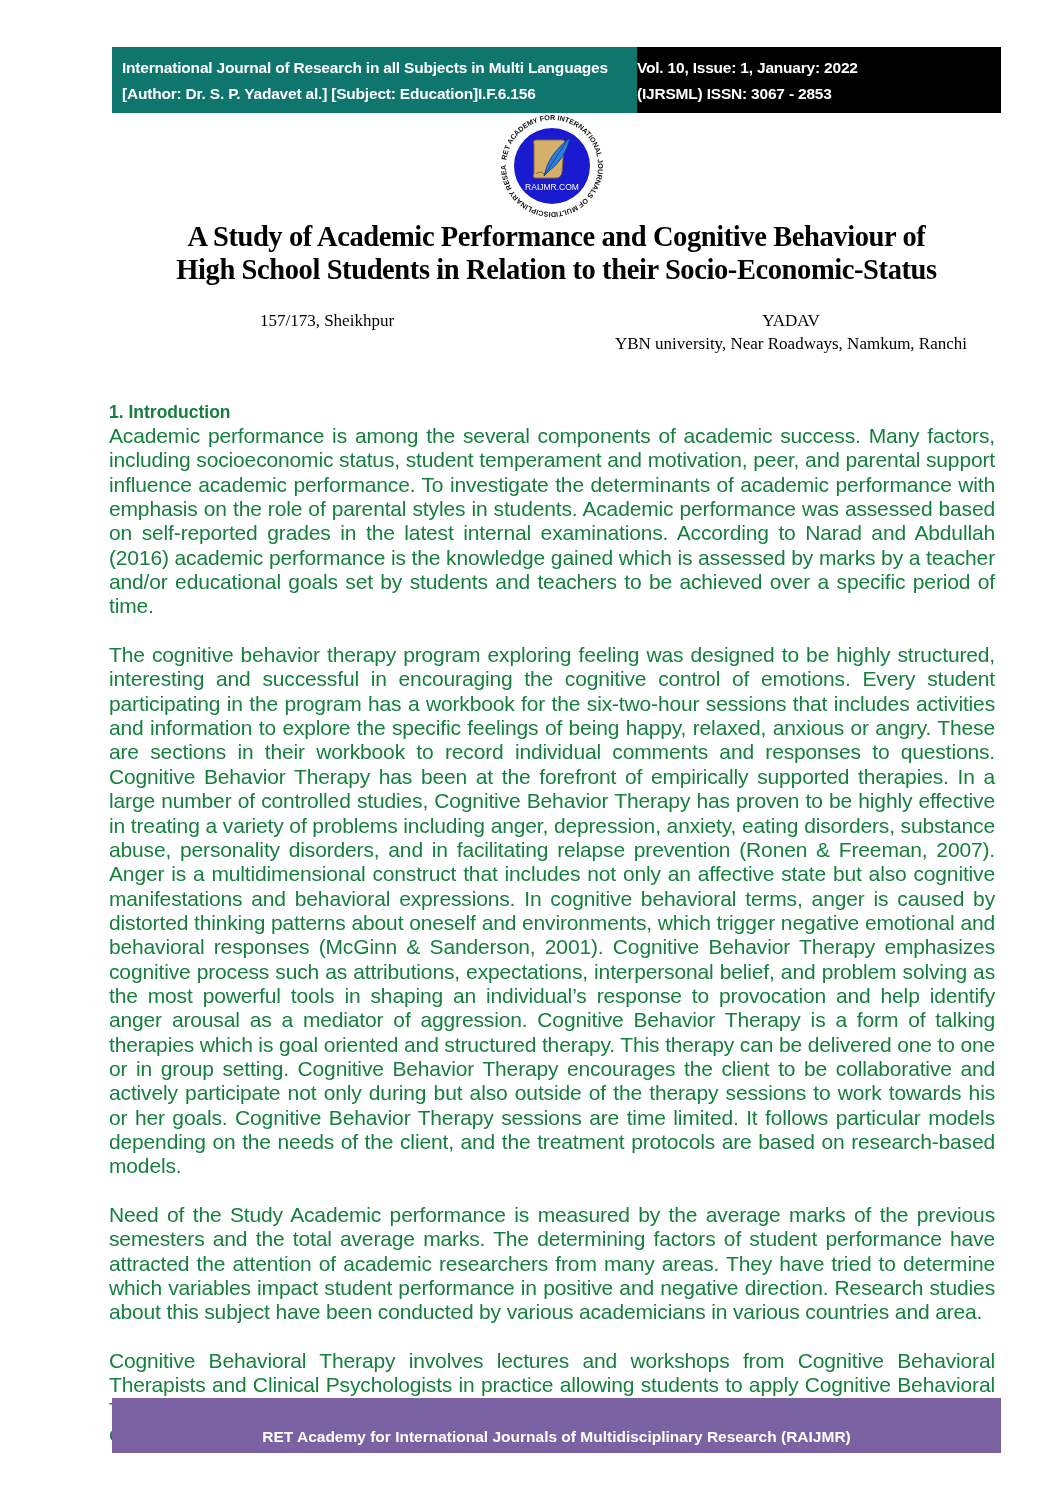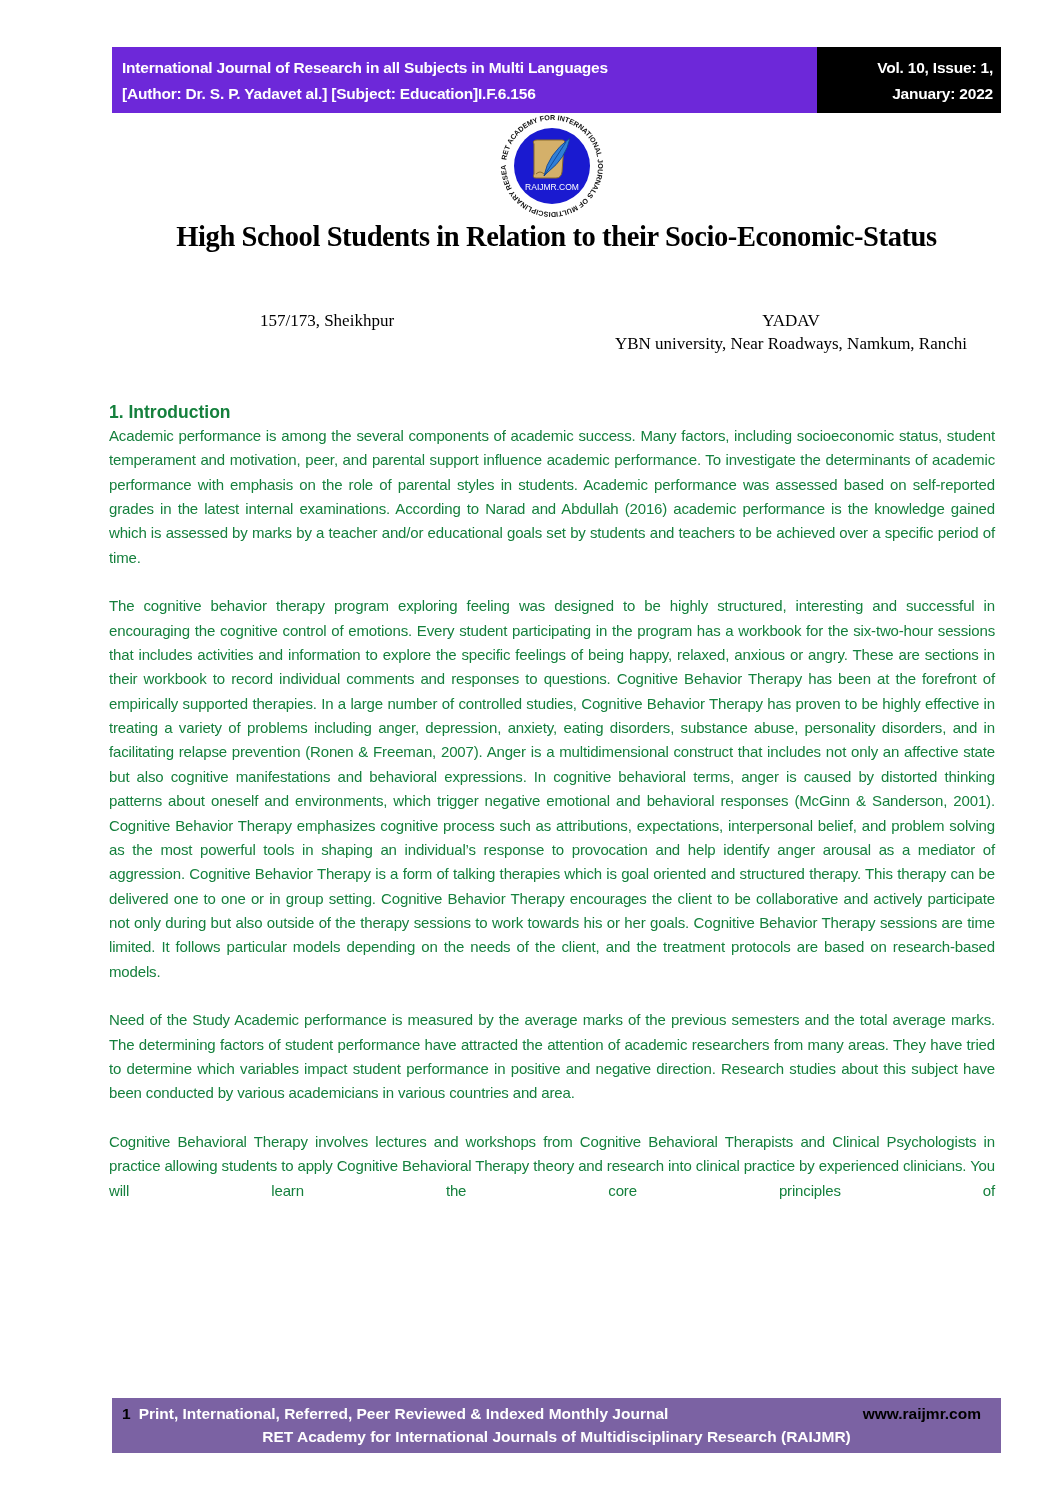--- a/index.html
+++ b/index.html
@@ -1,32 +1,32 @@
 <!DOCTYPE html>
 <html><head>
 <meta charset="utf-8">
 <style>
   html, body { margin: 0; padding: 0; background: #ffffff; }
   body { width: 1059px; height: 1497px; position: relative; overflow: hidden; }
   .hdr { position: absolute; top: 47px; left: 112px; width: 889px; height: 66px; display: flex; }
-  .hdr-left { background: #6d28d9; width: 705px; height: 100%; color: #ffffff; box-sizing: border-box; padding: 8px 0 16px 10px;
+  .hdr-left { background: #0f766e; width: 525px; height: 100%; color: #ffffff; box-sizing: border-box; padding: 8px 0 16px 10px;
     font-family: "Liberation Sans", sans-serif; font-weight: bold; font-size: 15.5px; line-height: 26px; letter-spacing: -0.2px; }
-  .hdr-right { background: #000000; flex: 1; height: 100%; color: #ffffff; box-sizing: border-box; padding: 8px 8px 0 0; text-align: right;
+  .hdr-right { background: #000000; flex: 1; height: 100%; color: #ffffff; box-sizing: border-box; padding: 8px 8px 0 0; text-align: left;
     font-family: "Liberation Sans", sans-serif; font-weight: bold; font-size: 15.5px; line-height: 26px; letter-spacing: -0.2px; }
   .logo { position: absolute; top: 114px; left: 496px; width: 112px; height: 104px; }
   .title { position: absolute; top: 220px; left: 112px; width: 889px; text-align: center;
     font-family: "Liberation Serif", serif; font-weight: bold; font-size: 28.5px; line-height: 33px; color: #000; letter-spacing: -0.4px; }
   .authors { position: absolute; top: 309px; left: 112px; width: 889px; display: flex; justify-content: space-between;
     font-family: "Liberation Serif", serif; font-size: 17px; line-height: 23px; color: #000; }
   .author { text-align: center; }
   .author.a1 { width: 300px; margin-left: 65px; }
   .author.a2 { width: 420px; }
   .body { position: absolute; top: 400px; left: 109px; width: 886px; font-family: Liberation Sans, sans-serif; color: #15803d; }
   .sec-h { font-weight: bold; font-size: 17.5px; line-height: 24px; margin: 0; }
-  .para { font-size: 15px; line-height: 24.35px; text-align: justify; margin: 0 0 24.35px 0; letter-spacing: -0.15px; }
+  .para { font-size: 21px; line-height: 24.35px; text-align: justify; margin: 0 0 24.35px 0; letter-spacing: -0.15px; }
   .ftr { position: absolute; top: 1398px; left: 112px; width: 889px; height: 55px; background: #7b62a3;
     font-family: "Liberation Sans", sans-serif; font-weight: bold; font-size: 15.5px; color: #ffffff; }
   .ftr-row1 { position: absolute; top: 5px; left: 10px; right: 20px; display: flex; justify-content: space-between; line-height: 22px; }
   .ftr-row2 { position: absolute; top: 28px; left: 0; right: 0; text-align: center; line-height: 22px; }
   .pgnum { color: #000; margin-right: 8px; }
   .url { color: #000; }
 </style>
 </head>
 <body>
 
@@ -55,20 +55,21 @@
     <path d="M38 30 Q36 26 41 26 L66 26 Q70 26 68 31 L66 58 Q65 64 60 64 L40 64 Q36 64 38 60 Z" fill="#d4b06a" stroke="#8a6a2a" stroke-width="1"></path>
     <path d="M40 60 Q44 56 48 60" stroke="#8a6a2a" fill="none" stroke-width="1"></path>
 
     <path d="M48 62 Q52 40 74 24 Q70 44 52 58 Z" fill="#2f7fd8" stroke="#0c3c88" stroke-width="0.8"></path>
     <path d="M48 62 L70 28" stroke="#0c3c88" stroke-width="0.8"></path>
     <text x="56" y="76" text-anchor="middle" font-family="Liberation Sans, sans-serif" font-size="8.5" fill="#ffffff">RAIJMR.COM</text>
   </svg>
 </div>
 
 <div class="title">
+  <div>A Study of Academic Performance and Cognitive Behaviour of</div>
   <div>High School Students in Relation to their Socio-Economic-Status</div>
 </div>
 
 <div class="authors">
   <div class="author a1">
     <div>157/173, Sheikhpur</div>
   </div>
   <div class="author a2">
     <div>YADAV</div>
     <div>YBN university, Near Roadways, Namkum, Ranchi</div>
@@ -77,20 +78,14 @@
 
 <div class="body">
   <h2 class="sec-h">1. Introduction</h2>
   <p class="para">Academic performance is among the several components of academic success. Many factors, including socioeconomic status, student temperament and motivation, peer, and parental support influence academic performance.  To investigate the determinants of academic performance with emphasis on the role of parental styles in students.  Academic performance was assessed based on self-reported grades in the latest internal examinations. According to Narad and Abdullah (2016) academic performance is the knowledge gained which is assessed by marks by a teacher and/or educational goals set by students and teachers to be achieved over a specific period of time.</p>
   <p class="para">The cognitive behavior therapy program exploring feeling was designed to be highly structured, interesting and successful in encouraging the cognitive control of emotions. Every student participating in the program has a workbook for the six-two-hour sessions that includes activities and information to explore the specific feelings of being happy, relaxed, anxious or angry. These are sections in their workbook to record individual comments and responses to questions. Cognitive Behavior Therapy has been at the forefront of empirically supported therapies. In a large number of controlled studies, Cognitive Behavior Therapy has proven to be highly effective in treating a variety of problems including anger, depression, anxiety, eating disorders, substance abuse, personality disorders, and in facilitating relapse prevention (Ronen &amp; Freeman, 2007). Anger is a multidimensional construct that includes not only an affective state but also cognitive manifestations and behavioral expressions. In cognitive behavioral terms, anger is caused by distorted thinking patterns about oneself and environments, which trigger negative emotional and behavioral responses (McGinn &amp; Sanderson, 2001). Cognitive Behavior Therapy emphasizes cognitive process such as attributions, expectations, interpersonal belief, and problem solving as the most powerful tools in shaping an individual’s response to provocation and help identify anger arousal as a mediator of aggression. Cognitive Behavior Therapy is a form of talking therapies which is goal oriented and structured therapy. This therapy can be delivered one to one or in group setting. Cognitive Behavior Therapy encourages the client to be collaborative and actively participate not only during but also outside of the therapy sessions to work towards his or her goals. Cognitive Behavior Therapy sessions are time limited. It follows particular models depending on the needs of the client, and the treatment protocols are based on research-based models.</p>
   <p class="para">Need of the Study Academic performance is measured by the average marks of the previous semesters and the total average marks. The determining factors of student performance have attracted the attention of academic researchers from many areas. They have tried to determine which variables impact student performance in positive and negative direction. Research studies about this subject have been conducted by various academicians in various countries and area.</p>
   <p class="para" style="text-align-last: justify;">Cognitive Behavioral Therapy involves lectures and workshops from Cognitive Behavioral Therapists and Clinical Psychologists in practice allowing students to apply Cognitive Behavioral Therapy theory and research into clinical practice by experienced clinicians. You will learn the core principles of</p>
 </div>
 
 <div class="ftr">
-  <div class="ftr-row1">
-    <span>
-      <span class="pgnum">1</span><span>Print, International, Referred, Peer Reviewed &amp; Indexed Monthly Journal</span>
-    </span>
-    <span class="url">www.raijmr.com</span>
-  </div>
   <div class="ftr-row2">RET Academy for International Journals of Multidisciplinary Research (RAIJMR)</div>
 </div>
 
 </body></html>

